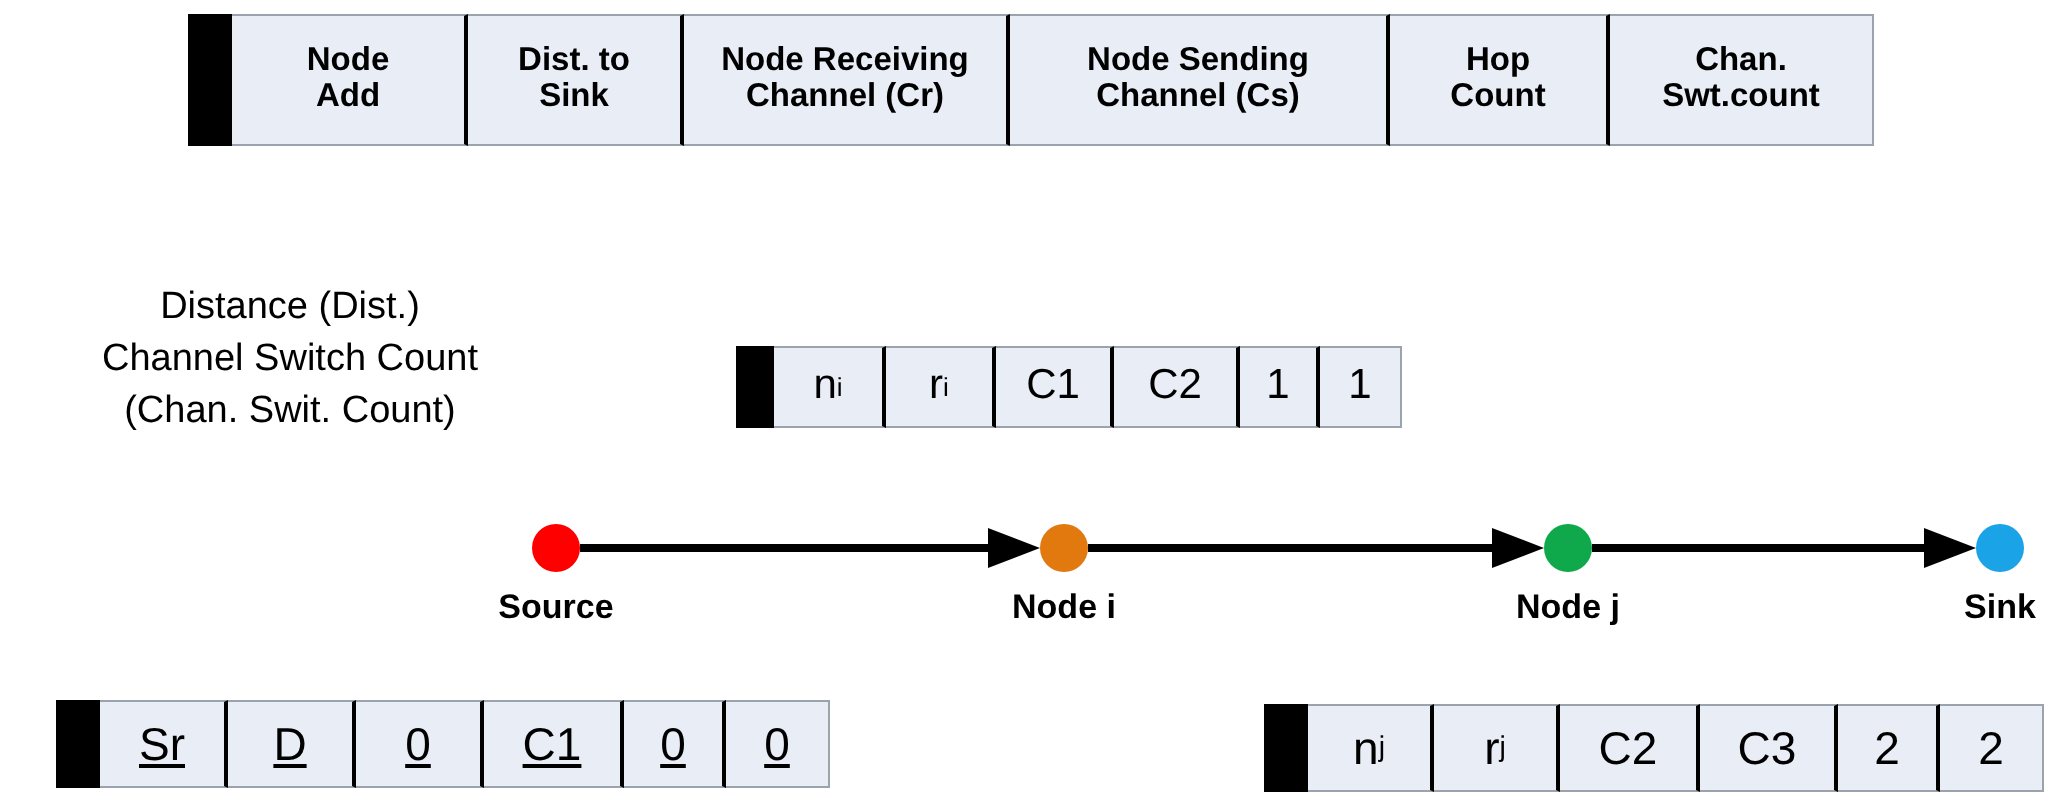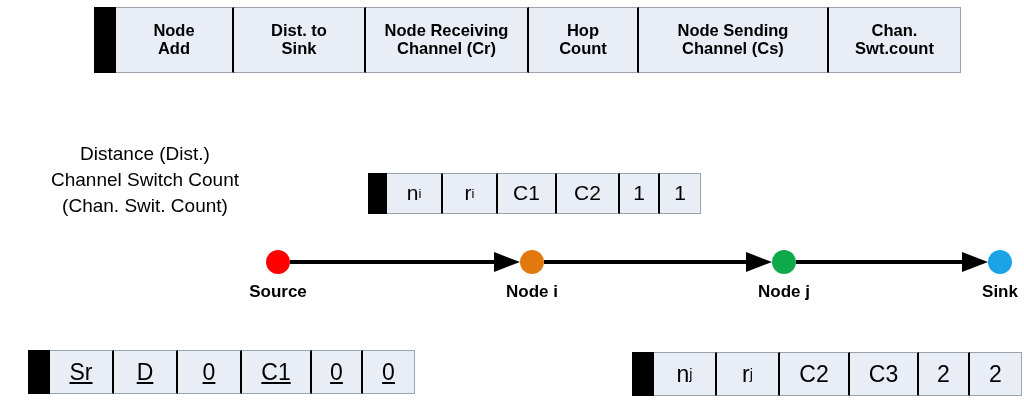--- a/index.html
+++ b/index.html
@@ -102,21 +102,21 @@
     text-align: center;
     font-size: 19px;
     line-height: 1.38;
     white-space: pre-line;
   }
 
   
   #node-chain {
     position: absolute;
     left: 0;
-    top: 240px;
+    top: 252px;
     width: 944px;
     height: 78px;
   }
   #node-chain svg { display: block; }
   .node-label {
     position: absolute;
     font-weight: bold;
     font-size: 17px;
     text-align: center;
     white-space: nowrap;
@@ -124,28 +124,28 @@
     top: 42px;
   }
 </style>
 </head>
 <body>
 
 <div class="packet" id="header-table">
   <div class="lead"></div>
 <div class="cell" style="width: 118px;">Node
 Add</div>
-    <div class="cell" style="width: 132px;">Dist. to
+    <div class="cell" style="width: 108px;">Dist. to
 Sink</div>
     <div class="cell" style="width: 163px;">Node Receiving
 Channel (Cr)</div>
+    <div class="cell" style="width: 190px;">Node Sending
+Channel (Cs)</div>
     <div class="cell" style="width: 110px;">Hop
 Count</div>
-    <div class="cell" style="width: 190px;">Node Sending
-Channel (Cs)</div>
     <div class="cell" style="width: 132px;">Chan.
 Swt.count</div>
   </div>
 
 <div id="legend-text">Distance (Dist.)
 Channel Switch Count
 (Chan. Swit. Count)</div>
 
 <div class="packet" id="packet-node-i">
   <div class="lead"></div>

